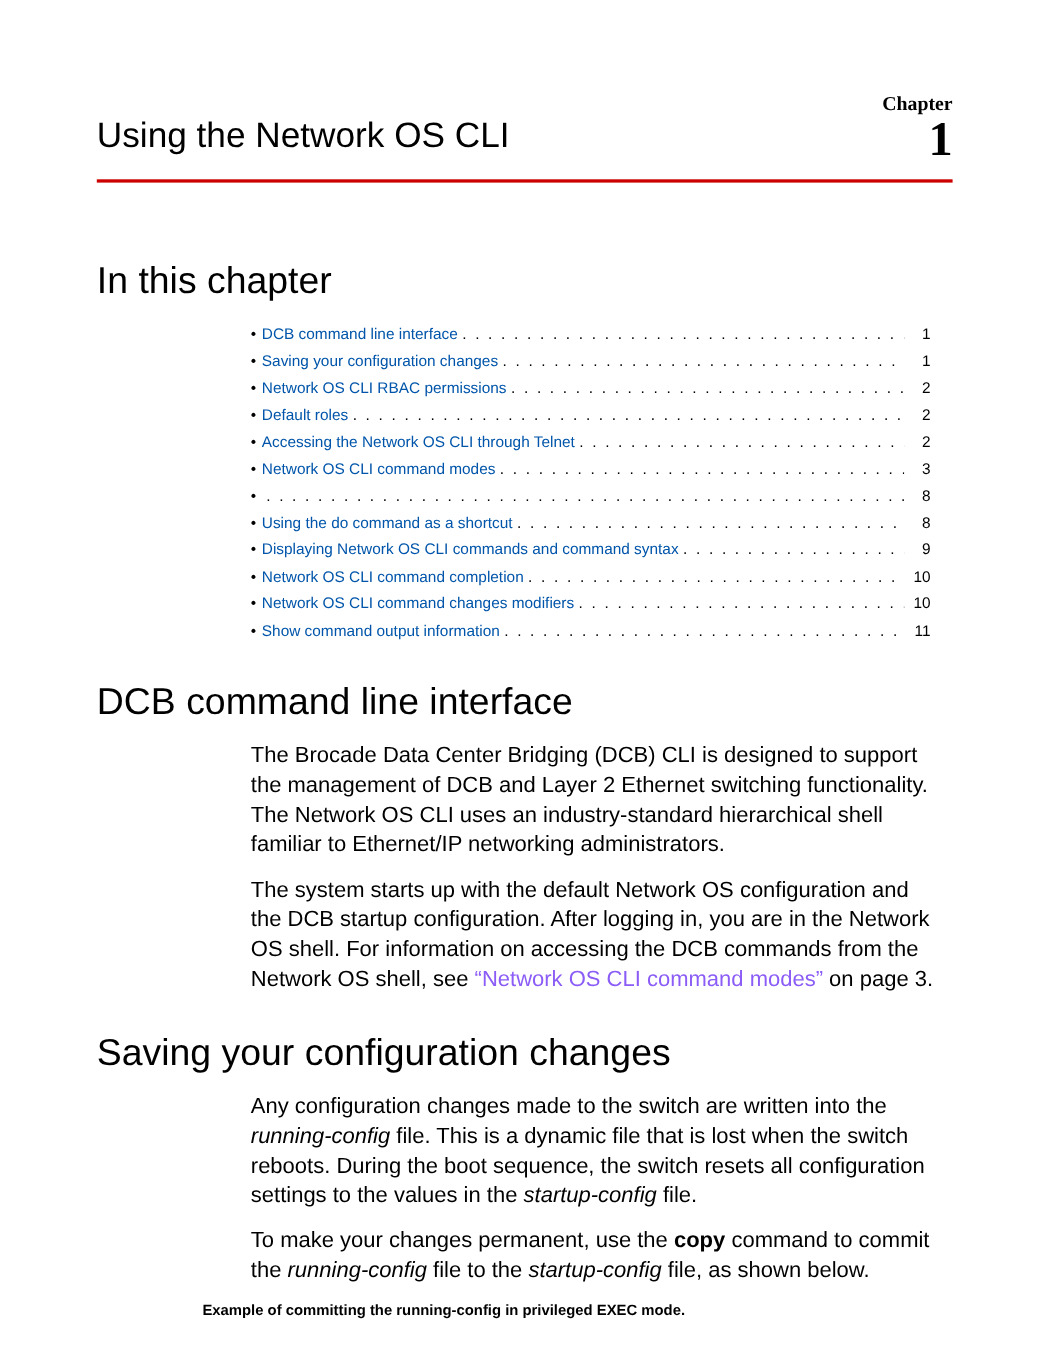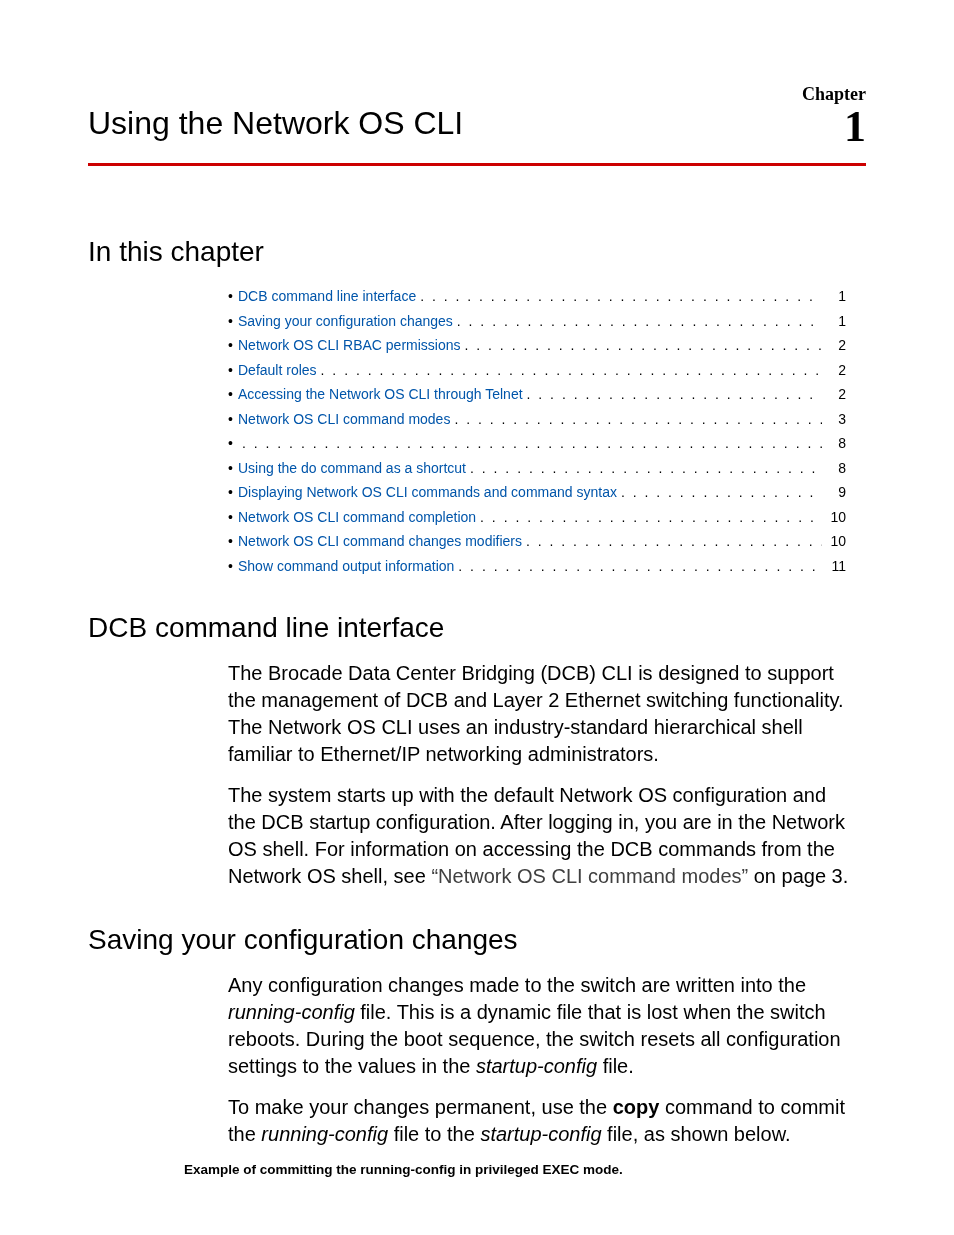--- a/index.html
+++ b/index.html
@@ -41,21 +41,21 @@
   }
   .chapter-number {
     font-family: "Times New Roman", Times, serif;
     font-weight: bold;
     font-size: 44px;
     line-height: 1;
   }
   h2.section-heading {
     font-family: Arial, Helvetica, sans-serif;
     font-weight: 400;
-    font-size: 28px;
+    font-size: 34px;
     margin: 70px 0 16px 0;
     letter-spacing: 0px;
   }
   h2.section-heading.tight {
     margin-top: 34px;
   }
   .toc {
     margin-left: 140px;
     margin-right: 20px;
     margin-top: 8px;
@@ -94,21 +94,21 @@
   }
   .body-text {
     margin-left: 140px;
     margin-right: 10px;
     font-size: 20px;
     line-height: 1.35;
     margin-top: 0;
     margin-bottom: 14px;
   }
   .body-text .xref {
-    color: #404040;
+    color: #8b5cf6;
   }
   .body-text .bold {
     font-weight: bold;
   }
   .body-text .italic {
     font-style: italic;
   }
   .example-label {
     margin-left: 96px;
     font-size: 13.5px;

